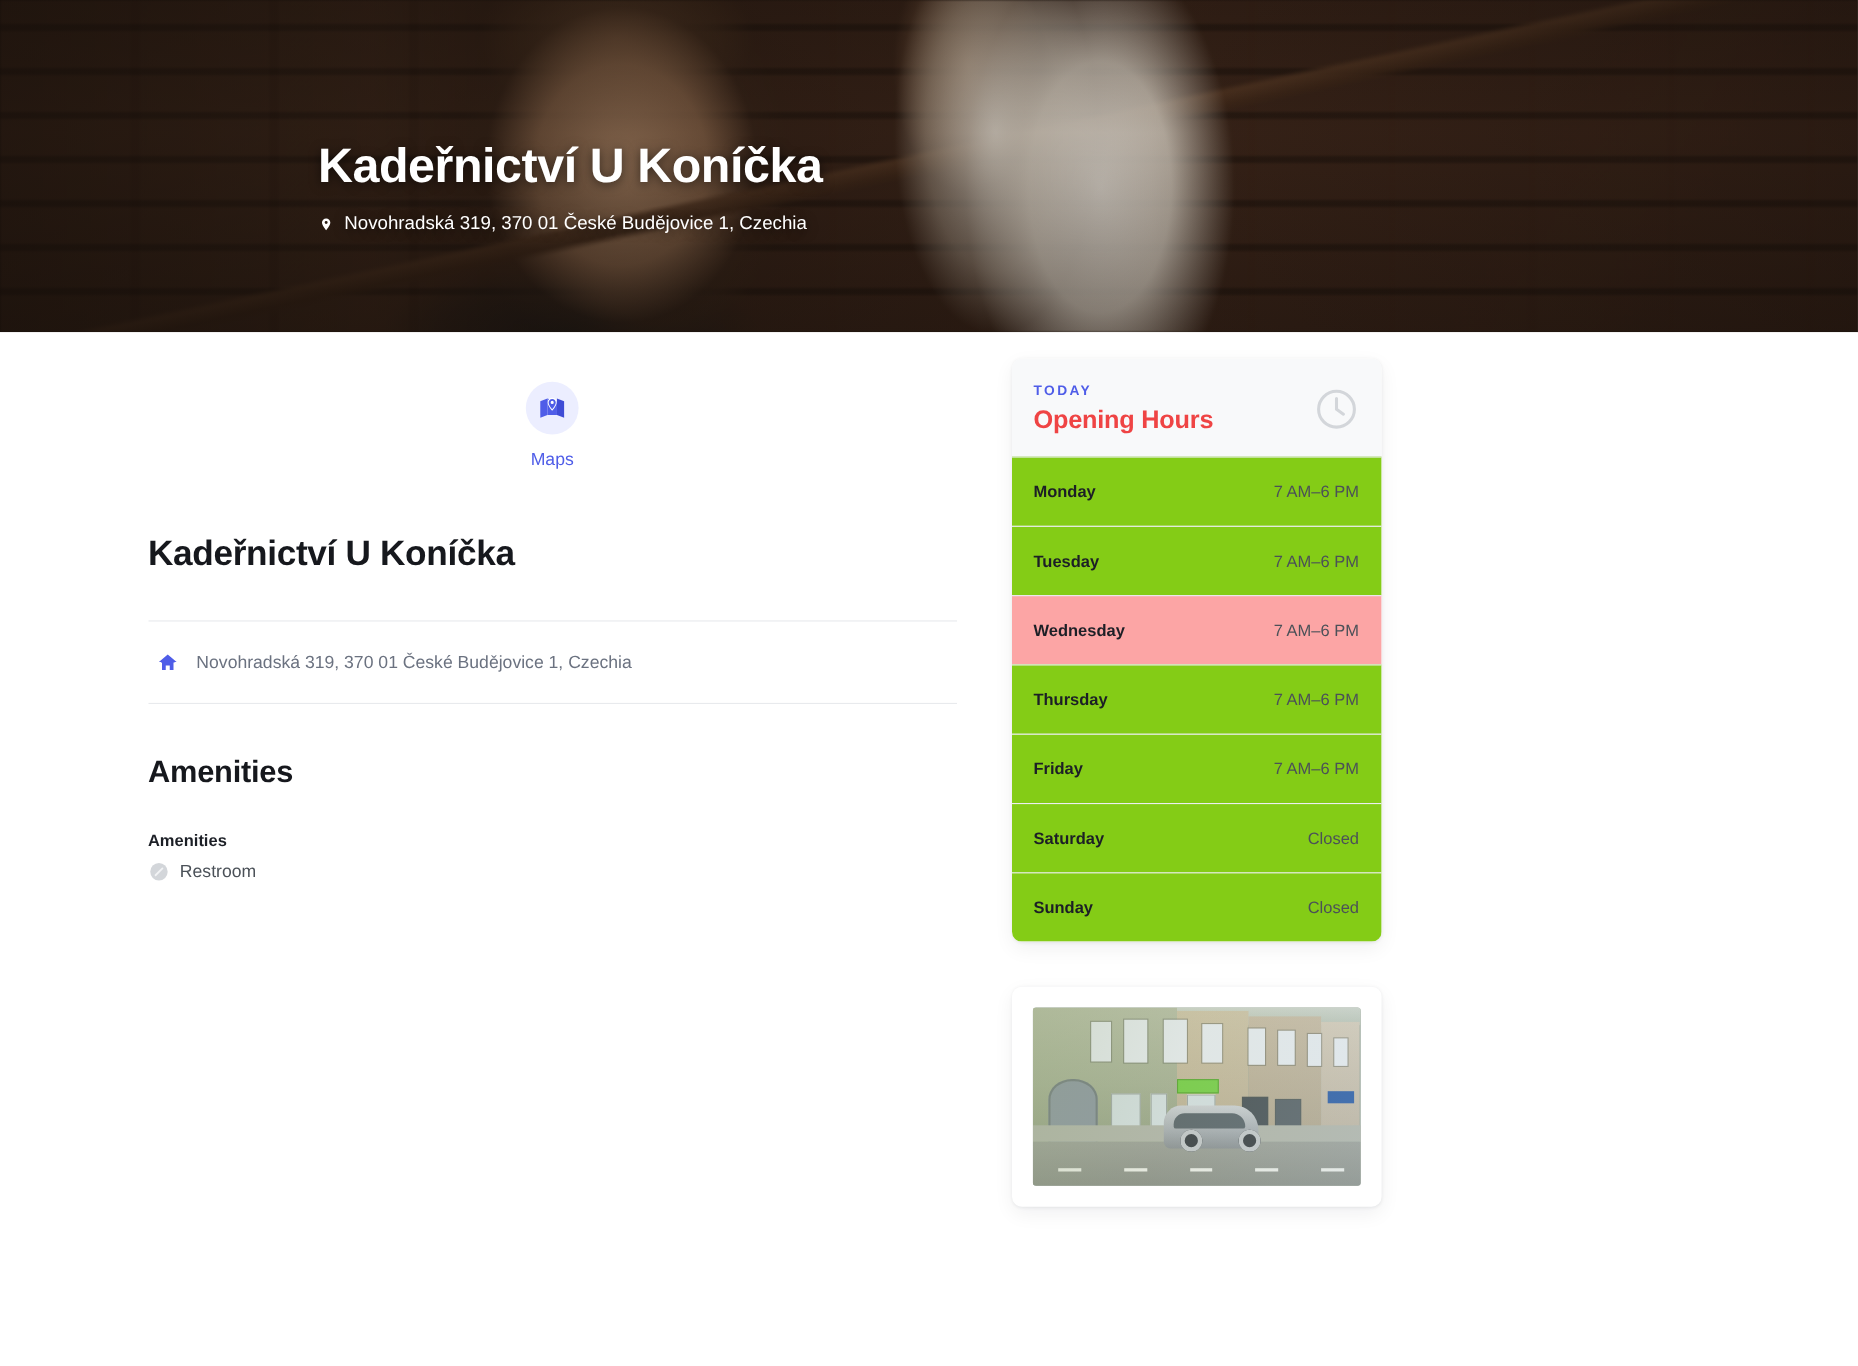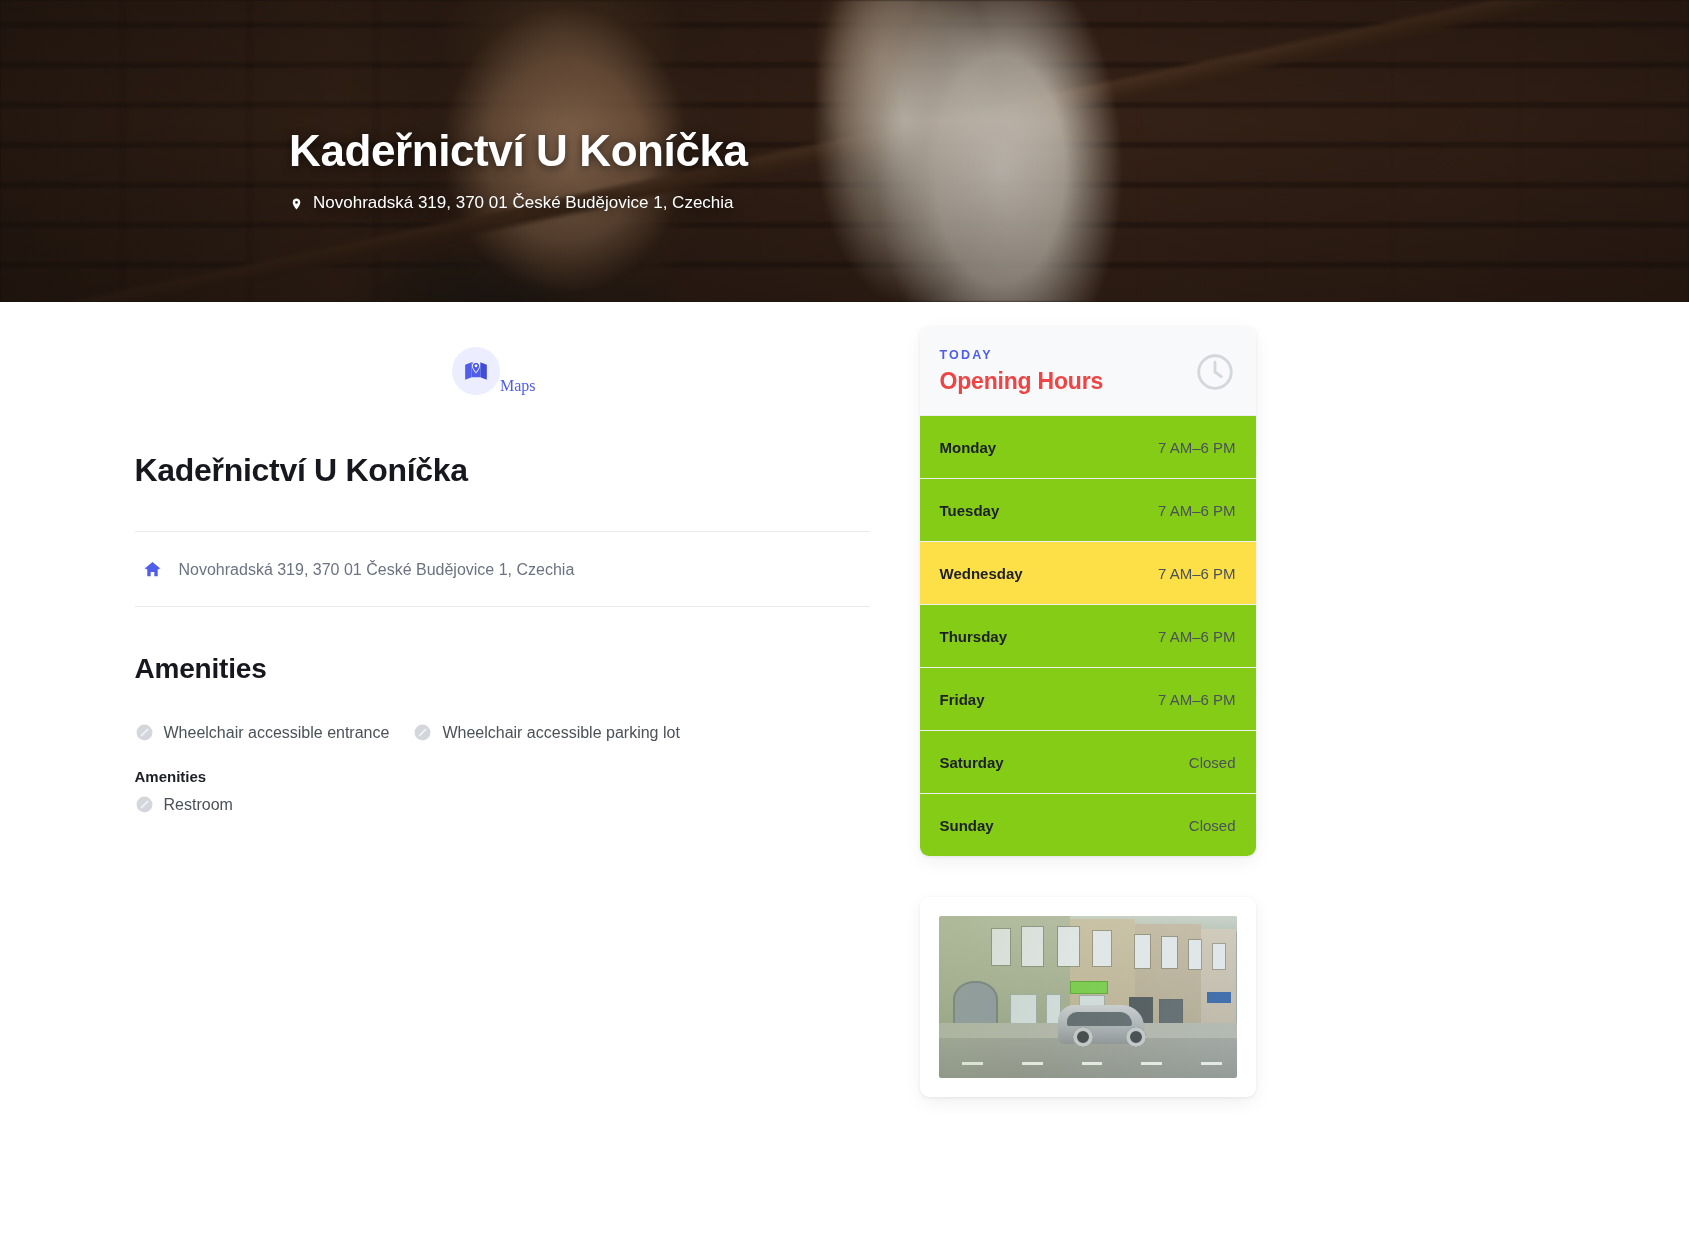--- a/index.html
+++ b/index.html
@@ -94,26 +94,25 @@
     margin: 0 auto;
     display: flex;
     gap: 50px;
   }
 
   
   .main { width: 735px; padding-top: 24px; }
 
   .maps-block {
     display: flex;
-    flex-direction: row;
-    align-items: flex-end;
+    flex-direction: column;
+    align-items: center;
     width: 100px;
     margin: 0 auto;
     padding-top: 21px;
-    font-family: Liberation Serif, serif;
   }
   .maps-circle {
     width: 48px; height: 48px;
     border-radius: 50%;
     background: #eceeff;
     display: flex; align-items: center; justify-content: center;
   }
   .maps-label {
     margin-top: 15px;
     font-size: 16px;
@@ -206,21 +205,21 @@
     align-items: center;
     justify-content: space-between;
     padding: 0 20px;
     height: 63px;
     border-top: 1px solid #eceef1;
     background: #84cc16;
   }
   .hrow:first-of-type { border-top: none; }
   .hrow .day { font-size: 15px; font-weight: 700; color: #1c1f26; }
   .hrow .hrs { font-size: 15px; color: #4b5158; }
-  .hrow.is-today { background: #fde047; }
+  .hrow.is-today { background: #fca5a5; }
 
   .photo-card { padding: 19px; }
   .photo {
     width: 100%;
     height: 162px;
     border-radius: 3px;
     overflow: hidden;
     position: relative;
     background: #9aa79a;
   }
@@ -300,40 +299,20 @@
             </svg>
         </span>
         <span>Novohradská 319, 370 01 České Budějovice 1, Czechia</span>
       </div>
 
       <div class="rule bot"></div>
 
       <h2 class="amen-title">Amenities</h2>
 
       <div class="amen-group">
-        <div class="amen-items">
-          <div class="amen-item">
-            <span class="ban-ic">
-              <svg viewBox="0 0 24 24" width="19" height="19">
-                  <circle cx="12" cy="12" r="10" fill="#d3d6da"></circle>
-                  <rect x="5.4" y="11" width="13.2" height="2.1" rx="1" fill="#f2f3f5" transform="rotate(-45 12 12)"></rect>
-                </svg>
-            </span>
-            <span>Wheelchair accessible entrance</span>
-          </div>
-          <div class="amen-item">
-            <span class="ban-ic">
-              <svg viewBox="0 0 24 24" width="19" height="19">
-                  <circle cx="12" cy="12" r="10" fill="#d3d6da"></circle>
-                  <rect x="5.4" y="11" width="13.2" height="2.1" rx="1" fill="#f2f3f5" transform="rotate(-45 12 12)"></rect>
-                </svg>
-            </span>
-            <span>Wheelchair accessible parking lot</span>
-          </div>
-        </div>
       </div>
 
       <div class="amen-group">
         <div class="amen-head">Amenities</div>
         <div class="amen-items">
           <div class="amen-item">
             <span class="ban-ic">
               <svg viewBox="0 0 24 24" width="19" height="19">
                   <circle cx="12" cy="12" r="10" fill="#d3d6da"></circle>
                   <rect x="5.4" y="11" width="13.2" height="2.1" rx="1" fill="#f2f3f5" transform="rotate(-45 12 12)"></rect>

